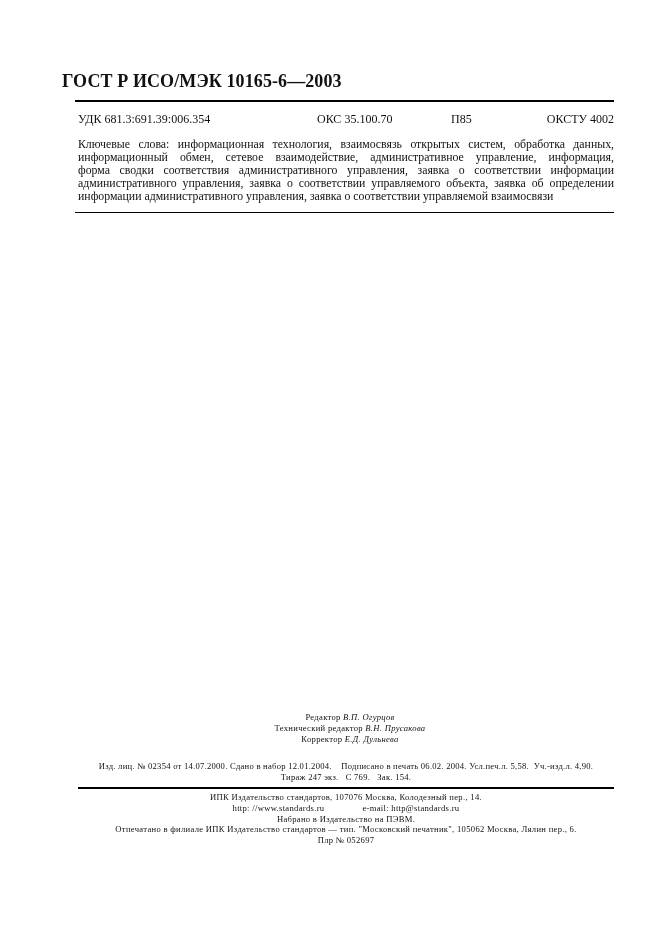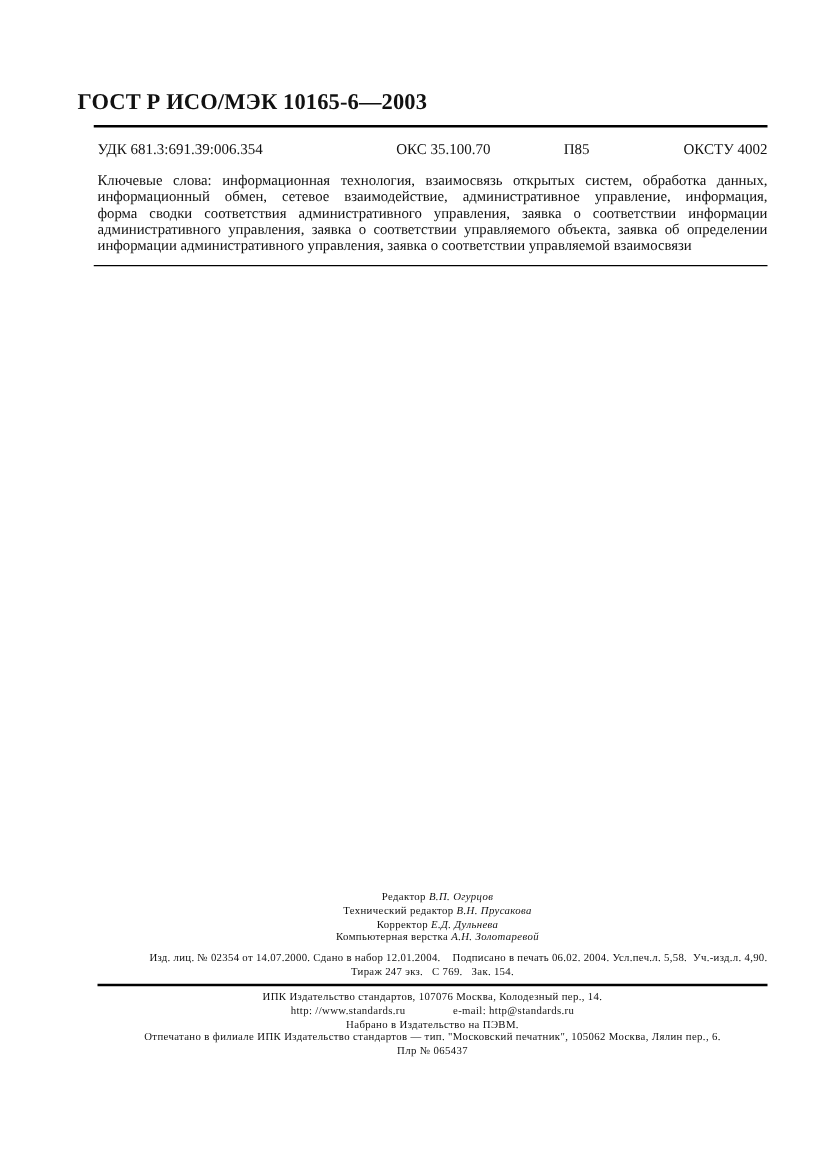--- a/index.html
+++ b/index.html
@@ -13,21 +13,21 @@
   .keywords { left: 78px; top: 138px; width: 536px; font-size: 11.8px; line-height: 13px;
               text-align: justify; }
   .keywords p { margin: 0; text-align: justify; text-align-last: justify; white-space: nowrap; }
   .keywords p.last { text-align-last: left; font-family: Liberation Serif, serif; }
   .rule-kw { left: 75px; top: 212px; width: 539px; height: 1px; background: #000; }
   .credits { left: 200px; top: 712px; width: 300px; font-size: 8.6px; line-height: 10.8px;
              text-align: center; letter-spacing: 0.3px; }
   .credits div { white-space: nowrap; }
   .credits i { font-style: italic; }
   .pub { left: 78px; top: 761px; width: 536px; font-size: 8.6px; line-height: 11px; letter-spacing: 0.25px; }
-  .pub .l1 { white-space: nowrap; text-align: right; }
+  .pub .l1 { white-space: nowrap; text-align: center; }
   .pub .l2 { white-space: nowrap; text-align: center; }
   .rule-bottom { left: 78px; top: 787px; width: 536px; height: 2px; background: #000; }
   .imprint { left: 78px; top: 792px; width: 536px; font-size: 8.6px; line-height: 10.8px;
              text-align: center; letter-spacing: 0.3px; }
   .imprint div { white-space: nowrap; font-family: Liberation Serif, serif; }
   .gap { display: inline-block; width: 38px; }
 </style>
 </head>
 <body>
 
@@ -56,33 +56,29 @@
     <i>В.П. Огурцов</i>
   </div>
   <div>
     <span>Технический редактор</span>
     <i>В.Н. Прусакова</i>
   </div>
   <div>
     <span>Корректор</span>
     <i>Е.Д. Дульнева</i>
   </div>
-  <div>
-    <span>Компьютерная верстка</span>
-    <i>А.Н. Золотаревой</i>
-  </div>
 </div>
 
 <div class="abs pub">
   <div class="l1" style="white-space:pre;">Изд. лиц. № 02354 от 14.07.2000. Сдано в набор 12.01.2004.    Подписано в печать 06.02. 2004. Усл.печ.л. 5,58.  Уч.-изд.л. 4,90.</div>
   <div class="l2" style="white-space:pre;">Тираж 247 экз.   С 769.   Зак. 154.</div>
 </div>
 <div class="abs rule-bottom"></div>
 
 <div class="abs imprint">
   <div>ИПК Издательство стандартов, 107076 Москва, Колодезный пер., 14.</div>
   <div>
     <span>http: //www.standards.ru</span><span class="gap"></span><span>e-mail: http@standards.ru</span>
   </div>
   <div>Набрано в Издательство на ПЭВМ.</div>
   <div>Отпечатано в филиале ИПК Издательство стандартов — тип. "Московский печатник", 105062 Москва, Лялин пер., 6.</div>
-  <div>Плр № 065437</div>
+  <div>Плр № 052697</div>
 </div>
 
 </body></html>

